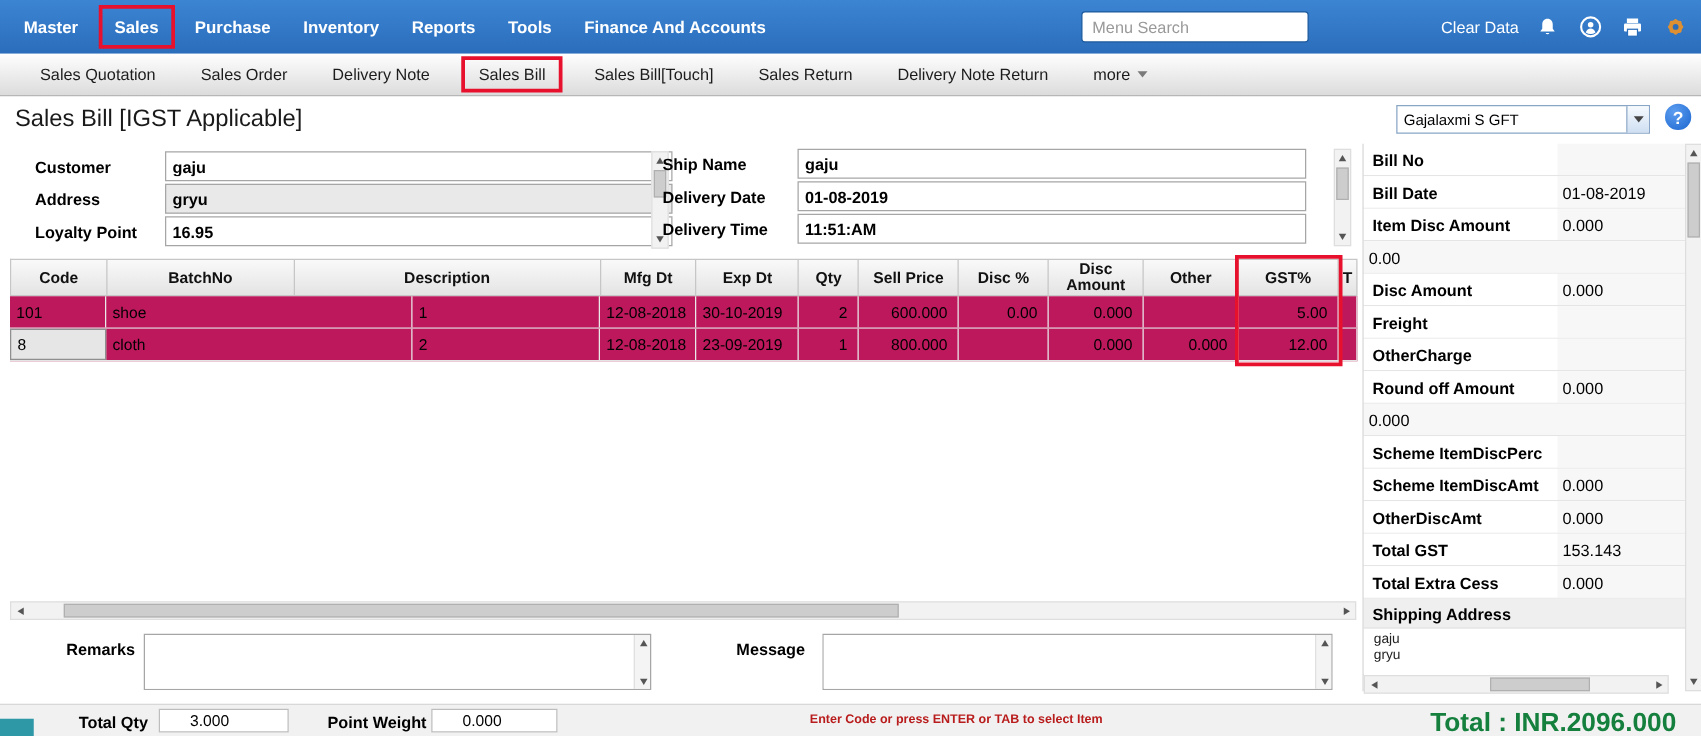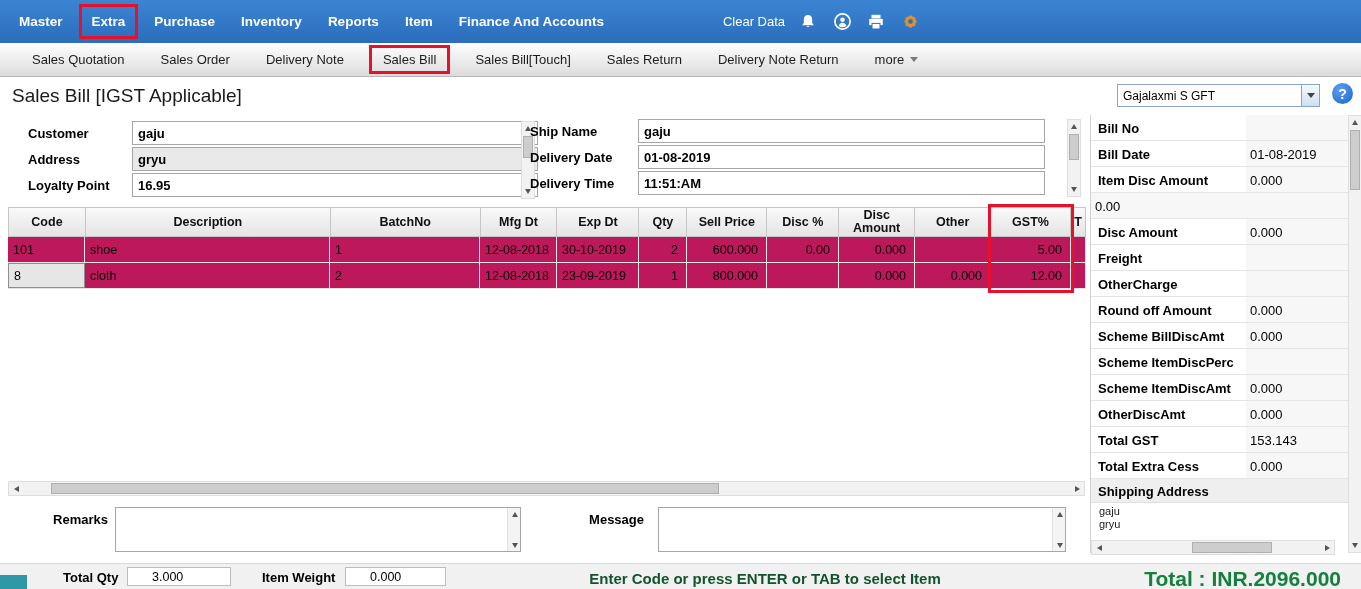--- a/index.html
+++ b/index.html
@@ -59,21 +59,21 @@
   .hscroll .sb-arrow { position:absolute; top:0; height:13px; width:14px; display:flex; align-items:center; justify-content:center; cursor:pointer; }
   .hscroll .sb-thumb { position:absolute; top:1px; height:11px; background:#cdcdcd; border:1px solid #b0b0b0; cursor:pointer; }
   .t-up { width:0;height:0;border-left:3.5px solid transparent;border-right:3.5px solid transparent;border-bottom:5px solid #555; }
   .t-dn { width:0;height:0;border-left:3.5px solid transparent;border-right:3.5px solid transparent;border-top:5px solid #555; }
   .t-lf { width:0;height:0;border-top:3.5px solid transparent;border-bottom:3.5px solid transparent;border-right:5px solid #555; }
   .t-rt { width:0;height:0;border-top:3.5px solid transparent;border-bottom:3.5px solid transparent;border-left:5px solid #555; }
 
   
   .items-table { position:absolute; top:207px; left:8px; width:1078px; }
   .thead { display:flex; height:30px; background:linear-gradient(#f9f9f9,#e4e4e4);
-    border-top:1px solid #c6c6c6; border-bottom:1px solid #c6c6c6; border-left:1px solid #c6c6c6;justify-content:center; }
+    border-top:1px solid #c6c6c6; border-bottom:1px solid #c6c6c6; border-left:1px solid #c6c6c6; }
   .th { font-size:12.5px; font-weight:bold; color:#111; border-right:1px solid #c6c6c6;
     display:flex; align-items:center; justify-content:center; text-align:center; line-height:13px; overflow:hidden; }
   .trow { display:flex; height:26px; border-bottom:1px solid #e4e4e4; background:#be185d; }
   .td { font-size:12.5px; color:#000; border-right:1px solid #e9e9e9; padding-top:6px; overflow:hidden; white-space:nowrap; }
   .c0{width:77px;} .c1{width:245px;} .c2{width:150px;} .c3{width:77px;} .c4{width:82px;}
   .c5{width:48px;} .c6{width:80px;} .c7{width:72px;} .c8{width:76px;} .c9{width:76px;}
   .c10{width:80px;} .c11{width:15px;}
   .td.al{ padding-left:5px; text-align:left; }
   .td.ar{ padding-right:8px; text-align:right; }
   .focus-cell { background:#e6e6e6; border:1px solid #8f8f8f; padding-top:5px; }
@@ -97,36 +97,37 @@
     font-family:"Liberation Sans",sans-serif; font-size:13px; padding:3px 5px; }
   .ta-rail { position:absolute; top:0; right:0; width:13px; height:100%; background:#f4f4f4; border-left:1px solid #e0e0e0; }
   .ta-rail .ra { position:absolute; left:0; width:13px; height:12px; display:flex; align-items:center; justify-content:center; cursor:pointer; }
 
   
   .statusbar { position:absolute; left:0; bottom:0; width:1361px; height:26px; background:#f1f1f1; border-top:1px solid #d8d8d8; }
   .teal-chip { position:absolute; left:0; bottom:0; width:27px; height:14px; background:#2f98a7; }
   .sb-label { position:absolute; font-weight:bold; font-size:13px; color:#000; top:6px; }
   .sb-input { position:absolute; top:3px; height:19px; background:#fff; border:1px solid #bdbdbd;
     font-size:12.5px; font-family:"Liberation Sans",sans-serif; padding-left:24px; }
-  .sb-hint { position:absolute; top:6px; left:570px; width:390px; text-align:center; font-weight:bold; font-size:15px; color:#14532d; }
+  .sb-hint { position:absolute; top:6px; left:570px; width:390px; text-align:center; font-weight:bold; font-size:10px; color:#b91c1c; }
   .sb-total { position:absolute; top:3px; right:20px; font-weight:bold; font-size:21px; color:#15803d; }
 
   svg { display:block; }
 </style>
 </head>
 <body>
 
 <div class="topnav">
   <div class="nav-item">Master</div>
-  <div class="nav-item red-box">Extra</div>
+  <div class="nav-item red-box">Sales</div>
   <div class="nav-item">Purchase</div>
   <div class="nav-item">Inventory</div>
   <div class="nav-item">Reports</div>
-  <div class="nav-item">Item</div>
+  <div class="nav-item">Tools</div>
   <div class="nav-item">Finance And Accounts</div>
+  <input class="menu-search" placeholder="Menu Search" style="">
   <div class="clear-data">Clear Data</div>
   <div class="tn-icon">
     <svg width="18" height="18" viewBox="0 0 18 18">
       <path fill="#fff" d="M9 2C6.3 2 4.8 3.9 4.8 6.7V10L3.2 12.2h11.6L13.2 10V6.7C13.2 3.9 11.7 2 9 2z"></path>
       <path fill="#fff" d="M7.5 13.3a1.6 1.6 0 0 0 3 0z"></path>
     </svg>
   </div>
   <div class="tn-icon">
     <svg width="19" height="19" viewBox="0 0 18 18">
       <circle cx="9" cy="9" r="7.2" fill="none" stroke="#fff" stroke-width="1.6"></circle>
@@ -219,22 +220,22 @@
     </span>
   <span class="sb-thumb" style="top:14px; height:26px;"></span>
   <span class="sb-arrow" style="bottom:0;">
       <span class="t-dn"></span>
     </span>
 </div>
 
 <div class="items-table" style="position:absolute;">
   <div class="thead">
     <div class="th c0">Code</div>
+    <div class="th c2">BatchNo</div>
     <div class="th c1">Description</div>
-    <div class="th c2">BatchNo</div>
     <div class="th c3">Mfg Dt</div>
     <div class="th c4">Exp Dt</div>
     <div class="th c5">Qty</div>
     <div class="th c6">Sell Price</div>
     <div class="th c7">Disc %</div>
     <div class="th c8">Disc Amount</div>
     <div class="th c9">Other</div>
     <div class="th c10">GST%</div>
     <div class="th c11">T</div>
   </div>
@@ -305,21 +306,20 @@
   </div>
   <div class="srow">
     <div class="slabel">OtherCharge</div>
     <div class="sval"></div>
   </div>
   <div class="srow">
     <div class="slabel">Round off Amount</div>
     <div class="sval">0.000</div>
   </div>
   <div class="srow">
-    <div class="slabel">Scheme BillDiscAmt</div>
     <div class="sval">0.000</div>
   </div>
   <div class="srow">
     <div class="slabel">Scheme ItemDiscPerc</div>
     <div class="sval"></div>
   </div>
   <div class="srow">
     <div class="slabel">Scheme ItemDiscAmt</div>
     <div class="sval">0.000</div>
   </div>
@@ -381,18 +381,18 @@
       </span>
     <span class="ra" style="bottom:0;">
         <span class="t-dn"></span>
       </span>
   </div>
 </div>
 
 <div class="statusbar">
   <div class="sb-label" style="left:63px;">Total Qty</div>
   <input class="sb-input" style="left: 127px; width: 104px;" value="3.000">
-  <div class="sb-label" style="left:262px;">Item Weight</div>
+  <div class="sb-label" style="left:262px;">Point Weight</div>
   <input class="sb-input" style="left: 345px; width: 101px;" value="0.000">
   <div class="sb-hint">Enter Code or press ENTER or TAB to select Item</div>
   <div class="sb-total">Total : INR.2096.000</div>
 </div>
 <div class="teal-chip"></div>
 
 </body></html>

